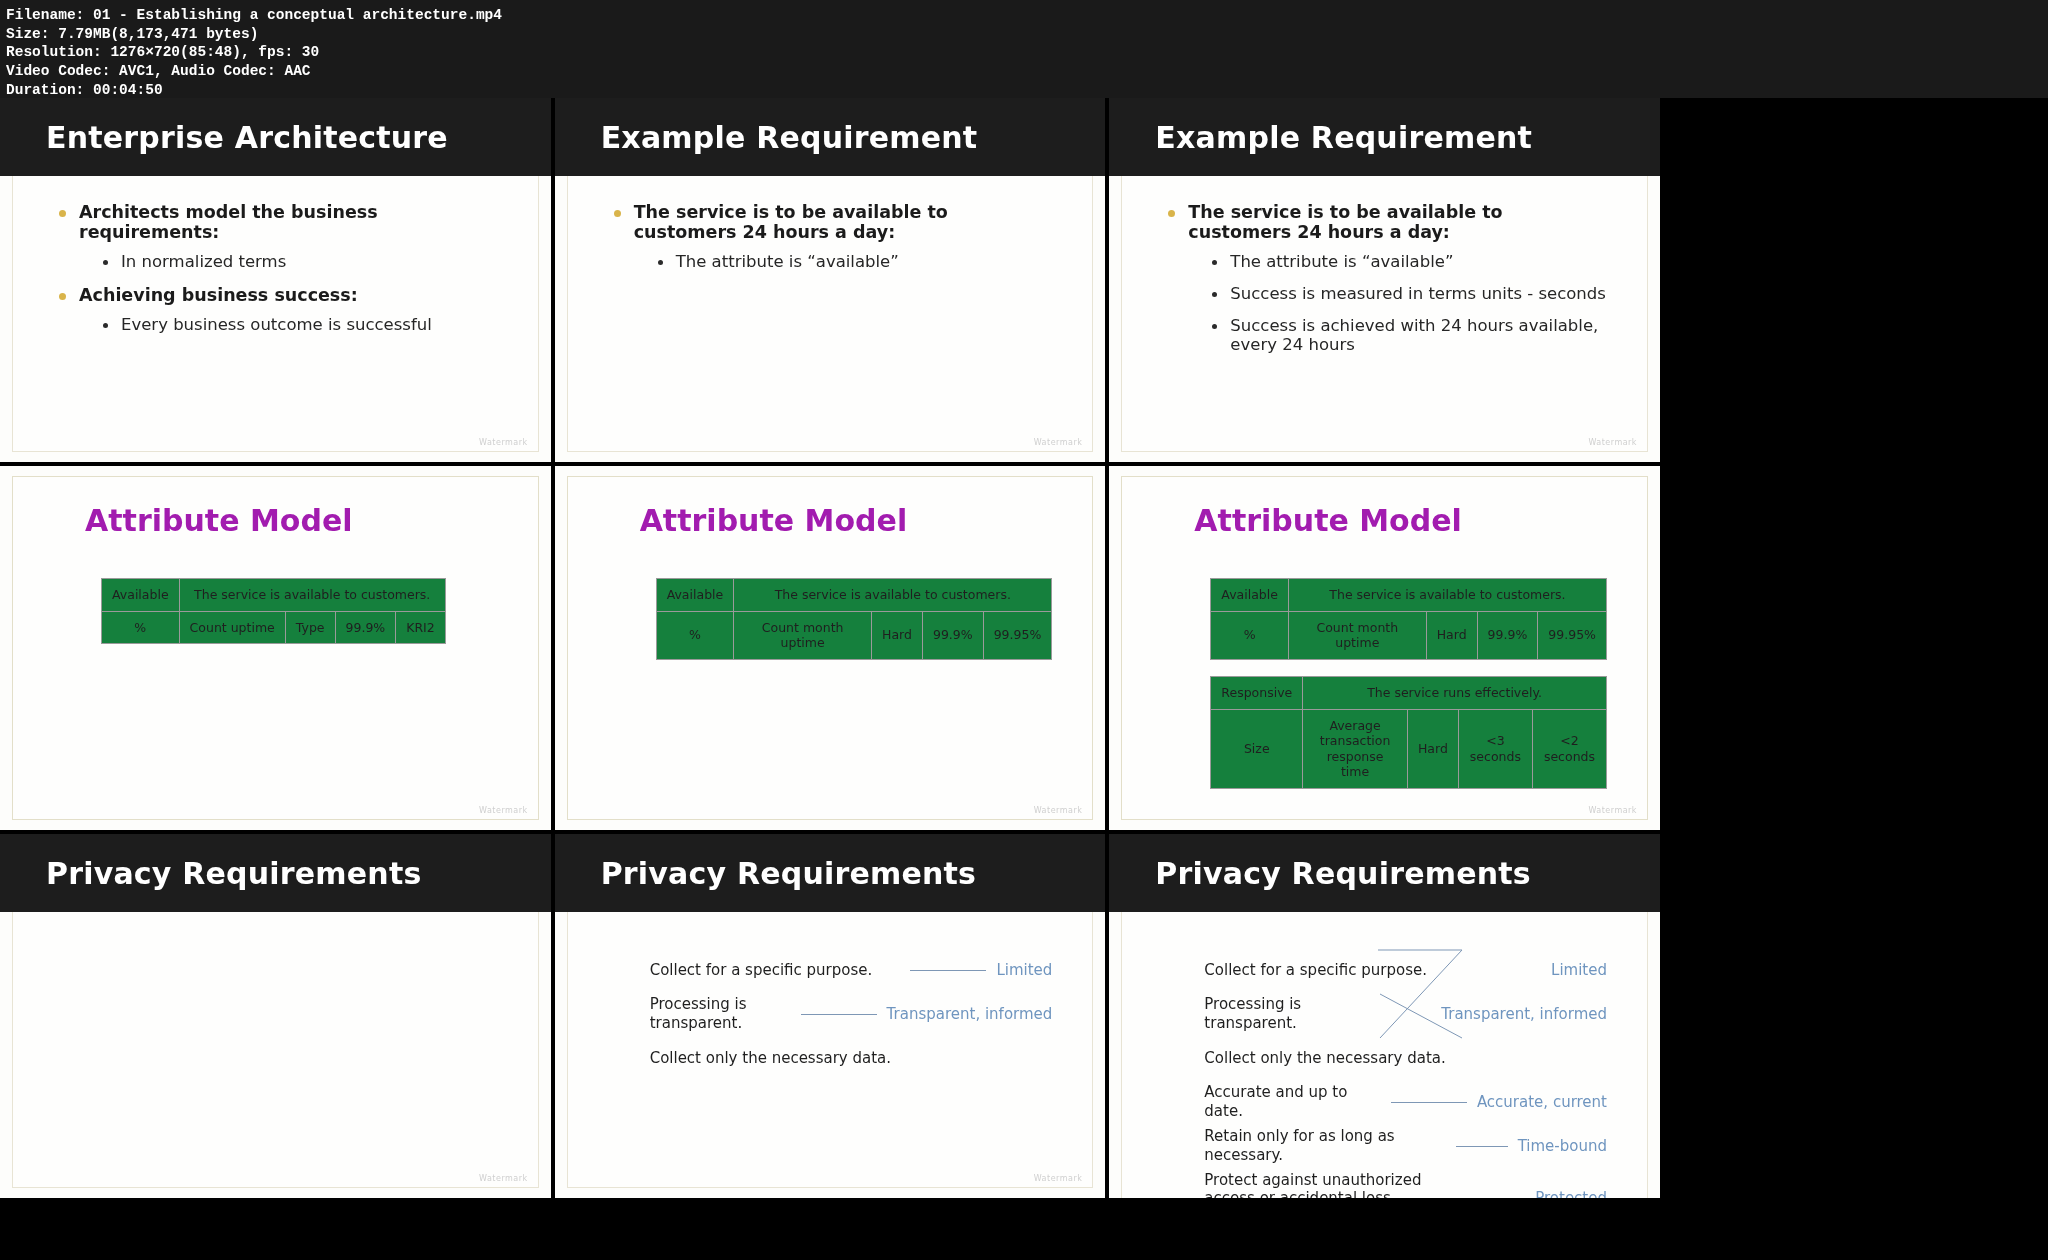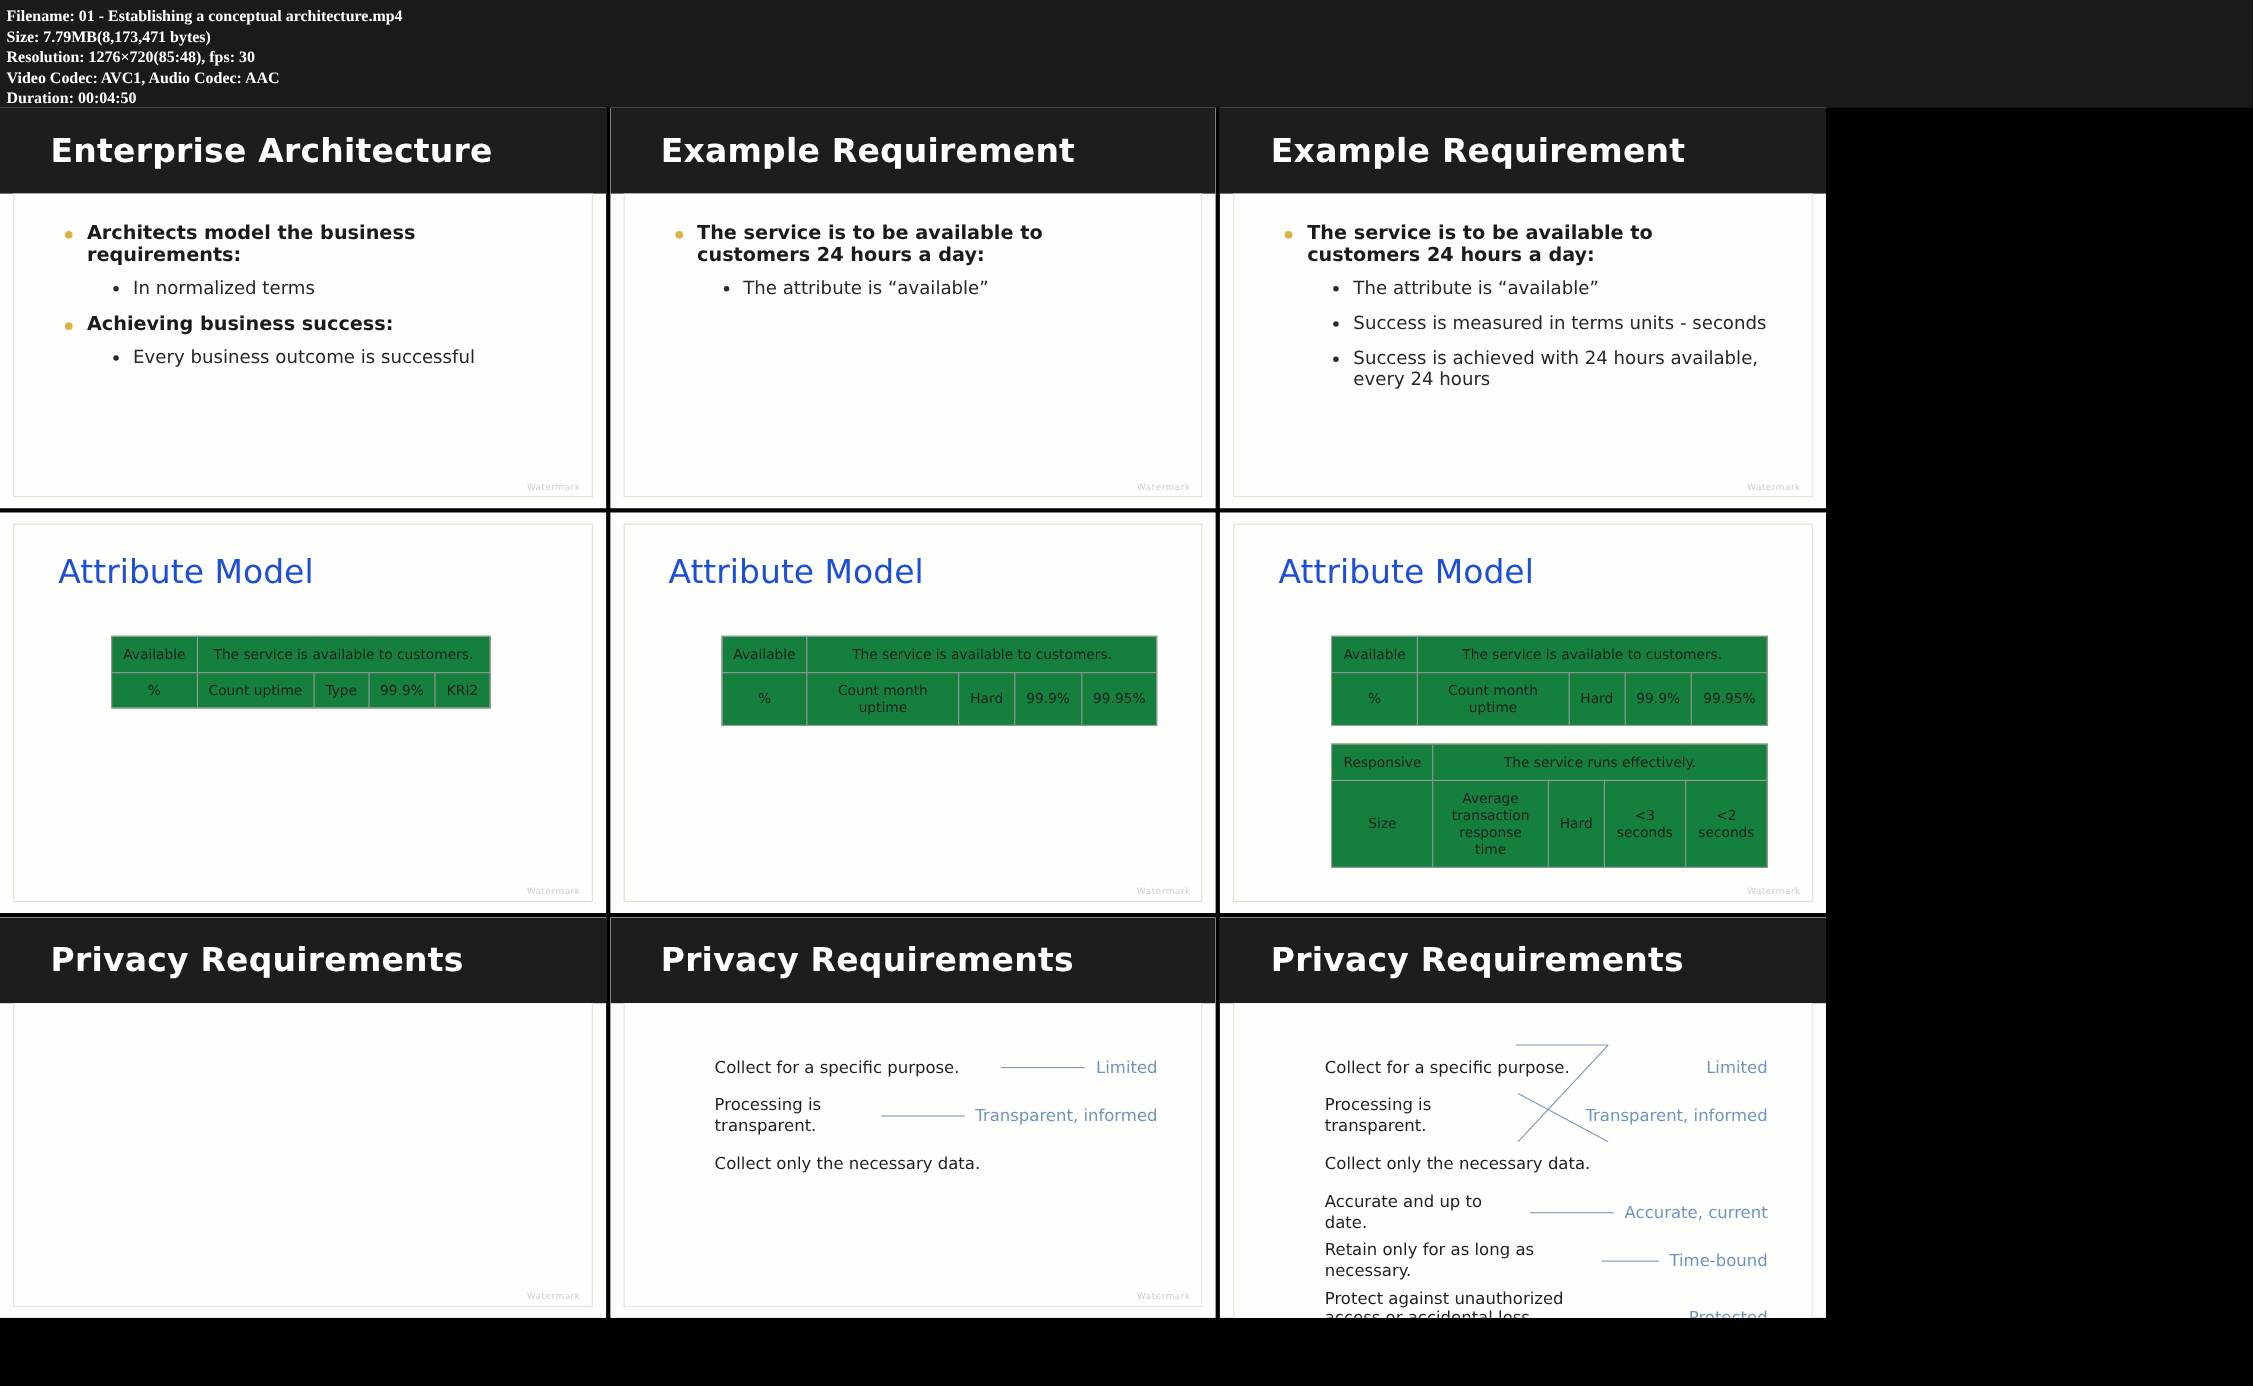--- a/index.html
+++ b/index.html
@@ -12,21 +12,21 @@
   body { width: 2048px; height: 1260px; overflow: hidden; }
 
   
   .meta {
     background: #1a1a1a;
     color: #ffffff;
     padding: 6px 6px 8px 6px;
     font-size: 14.5px;
     font-weight: bold;
     line-height: 1.29;
-    font-family: Liberation Serif, serif;
+    font-family: Liberation Mono, monospace;
     height: 98px;
   }
   .meta div { white-space: nowrap; }
 
   
   .grid {
     display: grid;
     grid-template-columns: repeat(3, 1fr);
     grid-template-rows: repeat(3, 364px);
     gap: 4px 4px;
@@ -72,24 +72,25 @@
   .slide-body.inner-framed {
     border: 1px solid #e3dfc9;
     margin: 10px 12px 10px 12px;
     border-top: 1px solid #e3dfc9;
   }
   .slide.framed {
     padding: 0;
   }
   .slide-title-inline {
     font-size: 30px;
-    font-weight: normal;
-    color: #1d4ed8;
+    font-weight: bold;
+    color: #a21caf;
     padding: 0 0 24px 0;
     font-family: "DejaVu Sans", sans-serif;
+    margin-left: 32px;
   }
 
   
   ul.l1 { list-style: none; margin: 0; padding: 0; }
   ul.l1 > li {
     position: relative;
     padding-left: 26px;
     font-size: 17.5px;
     font-weight: bold;
     color: #1b1b1b;

